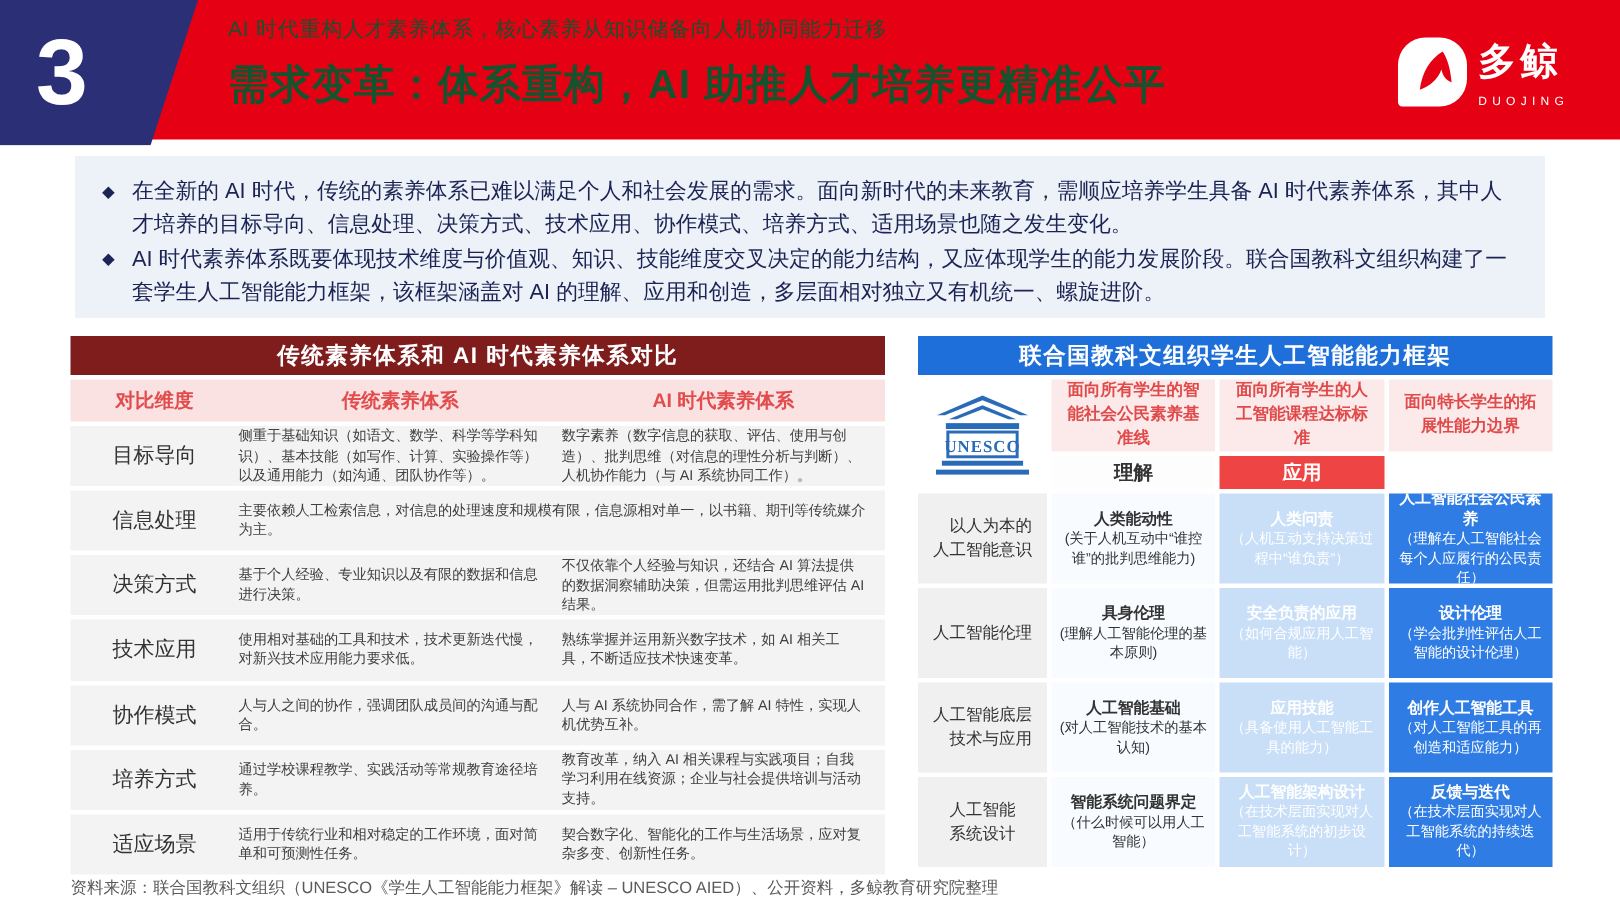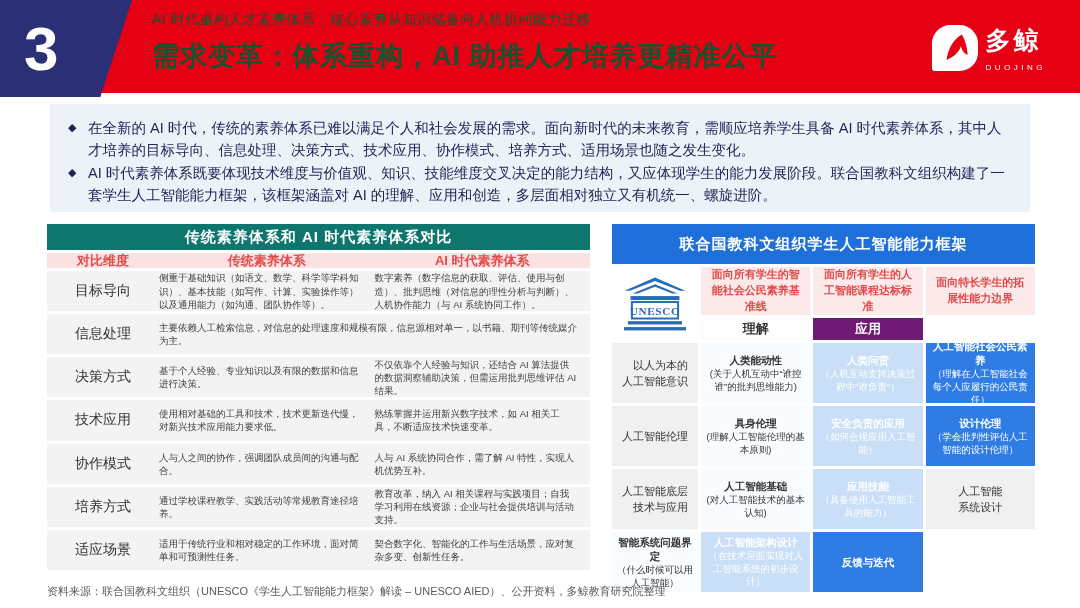--- a/index.html
+++ b/index.html
@@ -27,45 +27,45 @@
            padding:13px 22px 0 18px; color:#1B2454; }
   .bullet { display:flex; align-items:flex-start; }
   .bullet .dia { flex:0 0 20px; font-size:11px; padding-top:4px; color:#1B2454; }
   .bullet p { flex:1; font-size:14.5px; line-height:1.55; }
 
   
   .tables { position:absolute; top:224px; left:47px; width:988px; height:354px; }
 
   
   .ltable { position:absolute; left:0; top:0; width:543px; }
-  .ltitle { height:26px; background:#0f766e; color:#fff; font-size:15px; font-weight:bold;
+  .ltitle { height:26px; background:#7f1d1d; color:#fff; font-size:15px; font-weight:bold;
             display:flex; align-items:center; justify-content:center; letter-spacing:1px; }
-  .lhead { display:flex; height:15px; background:#FBE2E2; color:#E24C4C; font-weight:bold;
+  .lhead { display:flex; height:28px; background:#FBE2E2; color:#E24C4C; font-weight:bold;
            font-size:13px; align-items:center; margin-top:3px; }
   .lhead span { text-align:center; }
   .lhead .c0 { width:112px; } .lhead .c1,.lhead .c2 { flex:1; }
   .lbody { display:flex; flex-direction:column; gap:3px; height:299px; margin-top:3px; }
   .lrow { flex:1; min-height:0; display:flex; background:#F3F3F3; overflow:hidden; }
   .ldim { width:112px; display:flex; align-items:center; justify-content:center;
           font-size:14px; color:#333; }
   .lcell { flex:1; display:flex; align-items:center; font-size:9.5px; line-height:1.38;
            color:#404040; padding:2px 12px 2px 0; }
 
   
   .rtable { position:absolute; left:565px; top:0; width:423px; }
-  .rtitle { height:40px; background:#1E6FD9; color:#fff; font-size:15px; font-weight:bold;
+  .rtitle { height:26px; background:#1E6FD9; color:#fff; font-size:15px; font-weight:bold;
             display:flex; align-items:center; justify-content:center; letter-spacing:1px; }
   .rgrid { display:grid; grid-template-columns:86px repeat(3,1fr);
            grid-template-rows:48px 22px repeat(4,1fr); gap:3px; height:325px; margin-top:3px; }
   .cell-logo { grid-row:1 / span 2; background:#fff; display:flex; align-items:center; justify-content:center; }
   .track { background:#FCEAEA; color:#E04A4A; font-weight:bold; font-size:11px; line-height:1.45;
            display:flex; align-items:center; justify-content:center; text-align:center; padding:2px 6px; }
   .level { display:flex; align-items:center; justify-content:center; font-size:13px; font-weight:bold; }
   .level.u { background:#FDFDFE; color:#333; }
-  .level.a { background:#701a75; color:#fff; }
+  .level.a { background:#ef4444; color:#fff; }
   .level.c { background:#2F7DE4; color:#fff;margin-top:44px; }
   .rlabel { background:#F0F0F0; color:#333; font-size:11px; line-height:1.5; white-space:pre-line;
             display:flex; align-items:center; justify-content:center; text-align:right; }
   .bcell { display:flex; flex-direction:column; align-items:center; justify-content:center;
            text-align:center; line-height:1.35; padding:7px 5px; min-height:0; overflow:hidden; }
   .bcell .t { font-size:10.5px; font-weight:bold; }
   .bcell .d { font-size:9.5px; margin-top:1px; }
   .bcell.u { background:#F8FBFF; color:#333; }
   .bcell.a { background:#C9DFF8; color:#fff; }
   .bcell.c { background:#2F7DE4; color:#fff; }
@@ -215,33 +215,38 @@
         <div class="rlabel">人工智能底层
 技术与应用</div>
         <div class="bcell u">
           <span class="t">人工智能基础</span>
           <span class="d">(对人工智能技术的基本认知)</span>
         </div>
         <div class="bcell a">
           <span class="t">应用技能</span>
           <span class="d">（具备使用人工智能工具的能力）</span>
         </div>
+        <div class="bcell c">
+          <span class="t">创作人工智能工具</span>
+          <span class="d">（对人工智能工具的再创造和适应能力）</span>
+        </div>
 
         <div class="rlabel">人工智能
 系统设计</div>
         <div class="bcell u">
           <span class="t">智能系统问题界定</span>
           <span class="d">（什么时候可以用人工智能）</span>
         </div>
         <div class="bcell a">
           <span class="t">人工智能架构设计</span>
           <span class="d">（在技术层面实现对人工智能系统的初步设计）</span>
         </div>
         <div class="bcell c">
           <span class="t">反馈与迭代</span>
+          <span class="d">（在技术层面实现对人工智能系统的持续迭代）</span>
         </div>
 
       </div>
     </div>
   </div>
 
   <div class="src">资料来源：联合国教科文组织（UNESCO《学生人工智能能力框架》解读 – UNESCO AIED）、公开资料，多鲸教育研究院整理</div>
 
 </div>
 

